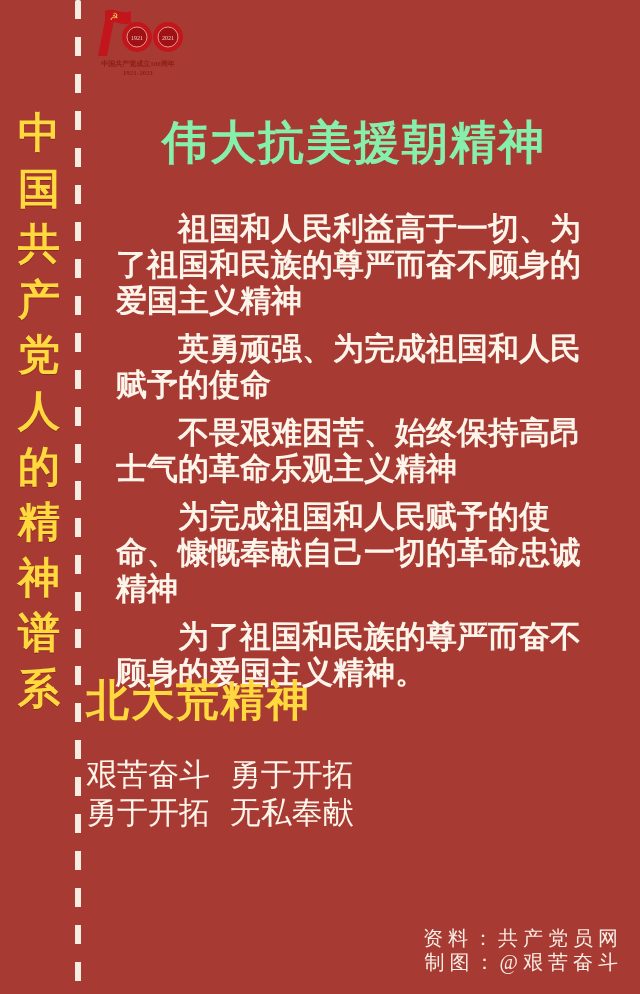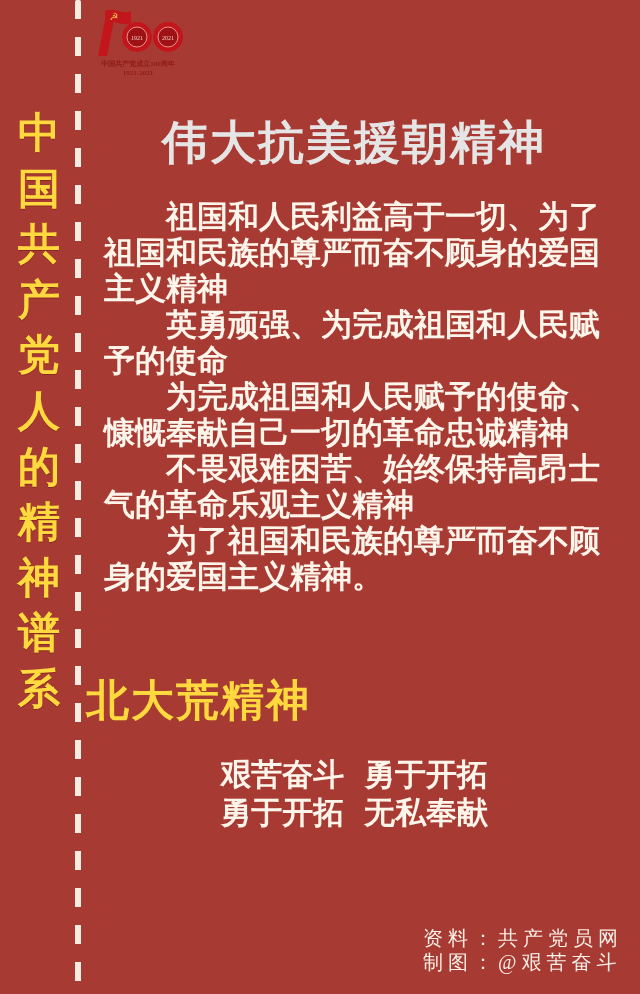--- a/index.html
+++ b/index.html
@@ -29,48 +29,48 @@
       #f6ece2 0px, #f6ece2 19px,
       rgba(0,0,0,0) 19px, rgba(0,0,0,0) 37px);
     border-radius: 2px;
   }
 
   
   .logo { position: absolute; left: 84px; top: 6px; width: 100px; height: 72px; }
   .h1 {
     position: absolute; left: 86px; top: 112px; width: 536px;
     text-align: center;
-    color: #e5e5e5; font-size: 46px; font-weight: 900; letter-spacing: 2px;
+    color: #86efac; font-size: 46px; font-weight: 900; letter-spacing: 2px;
     font-family: "Liberation Sans", sans-serif;
   }
   .body-text {
     position: absolute; left: 104px; top: 199px; width: 517px;
     color: #fdf4ea; font-size: 31px; line-height: 36px; font-weight: bold;
     font-family: "Liberation Serif", serif;
     word-break: break-all;
   }
-  .body-text p { margin: 0; text-indent: 2em; }
+  .body-text p { margin: 12px; text-indent: 2em; }
 
   .h2 {
     position: absolute; left: 86px; top: 672px; width: 536px;
     text-align: left;
     color: #ffd93e; font-size: 43px; font-weight: 900; letter-spacing: 2px;
     font-family: "Liberation Sans", sans-serif;
   }
   .motto {
     position: absolute; left: 86px; top: 756px; width: 536px;
-    text-align: center;
-    color: #fdf4ea; font-size: 31px; line-height: 38px; font-weight: bold;
+    text-align: left;
+    color: #fdf4ea; font-size: 31px; line-height: 38px; font-weight: normal;
     word-spacing: 12px;
     font-family: "Liberation Serif", serif;
   }
 
   .credits {
     position: absolute; right: 17px; top: 926px;
-    text-align: left;
+    text-align: right;
     color: #f8efe6; font-size: 20px; line-height: 24px; letter-spacing: 5px;
     font-family: "Liberation Serif", serif;
   }
 </style>
 </head>
 <body>
 
 <div class="poster">
 
   <div class="dash-line"></div>
@@ -106,22 +106,22 @@
       <div>神</div>
       <div>谱</div>
       <div>系</div>
     </div>
 
   <div class="h1">伟大抗美援朝精神</div>
 
   <div class="body-text">
     <p>祖国和人民利益高于一切、为了祖国和民族的尊严而奋不顾身的爱国主义精神</p>
     <p>英勇顽强、为完成祖国和人民赋予的使命</p>
+    <p>不畏艰难困苦、始终保持高昂士气的革命乐观主义精神</p>
     <p>为完成祖国和人民赋予的使命、慷慨奉献自己一切的革命忠诚精神</p>
-    <p>不畏艰难困苦、始终保持高昂士气的革命乐观主义精神</p>
     <p>为了祖国和民族的尊严而奋不顾身的爱国主义精神。</p>
   </div>
 
   <div class="h2">北大荒精神</div>
 
   <div class="motto">
     <div>艰苦奋斗 勇于开拓</div>
     <div>勇于开拓 无私奉献</div>
   </div>
 

